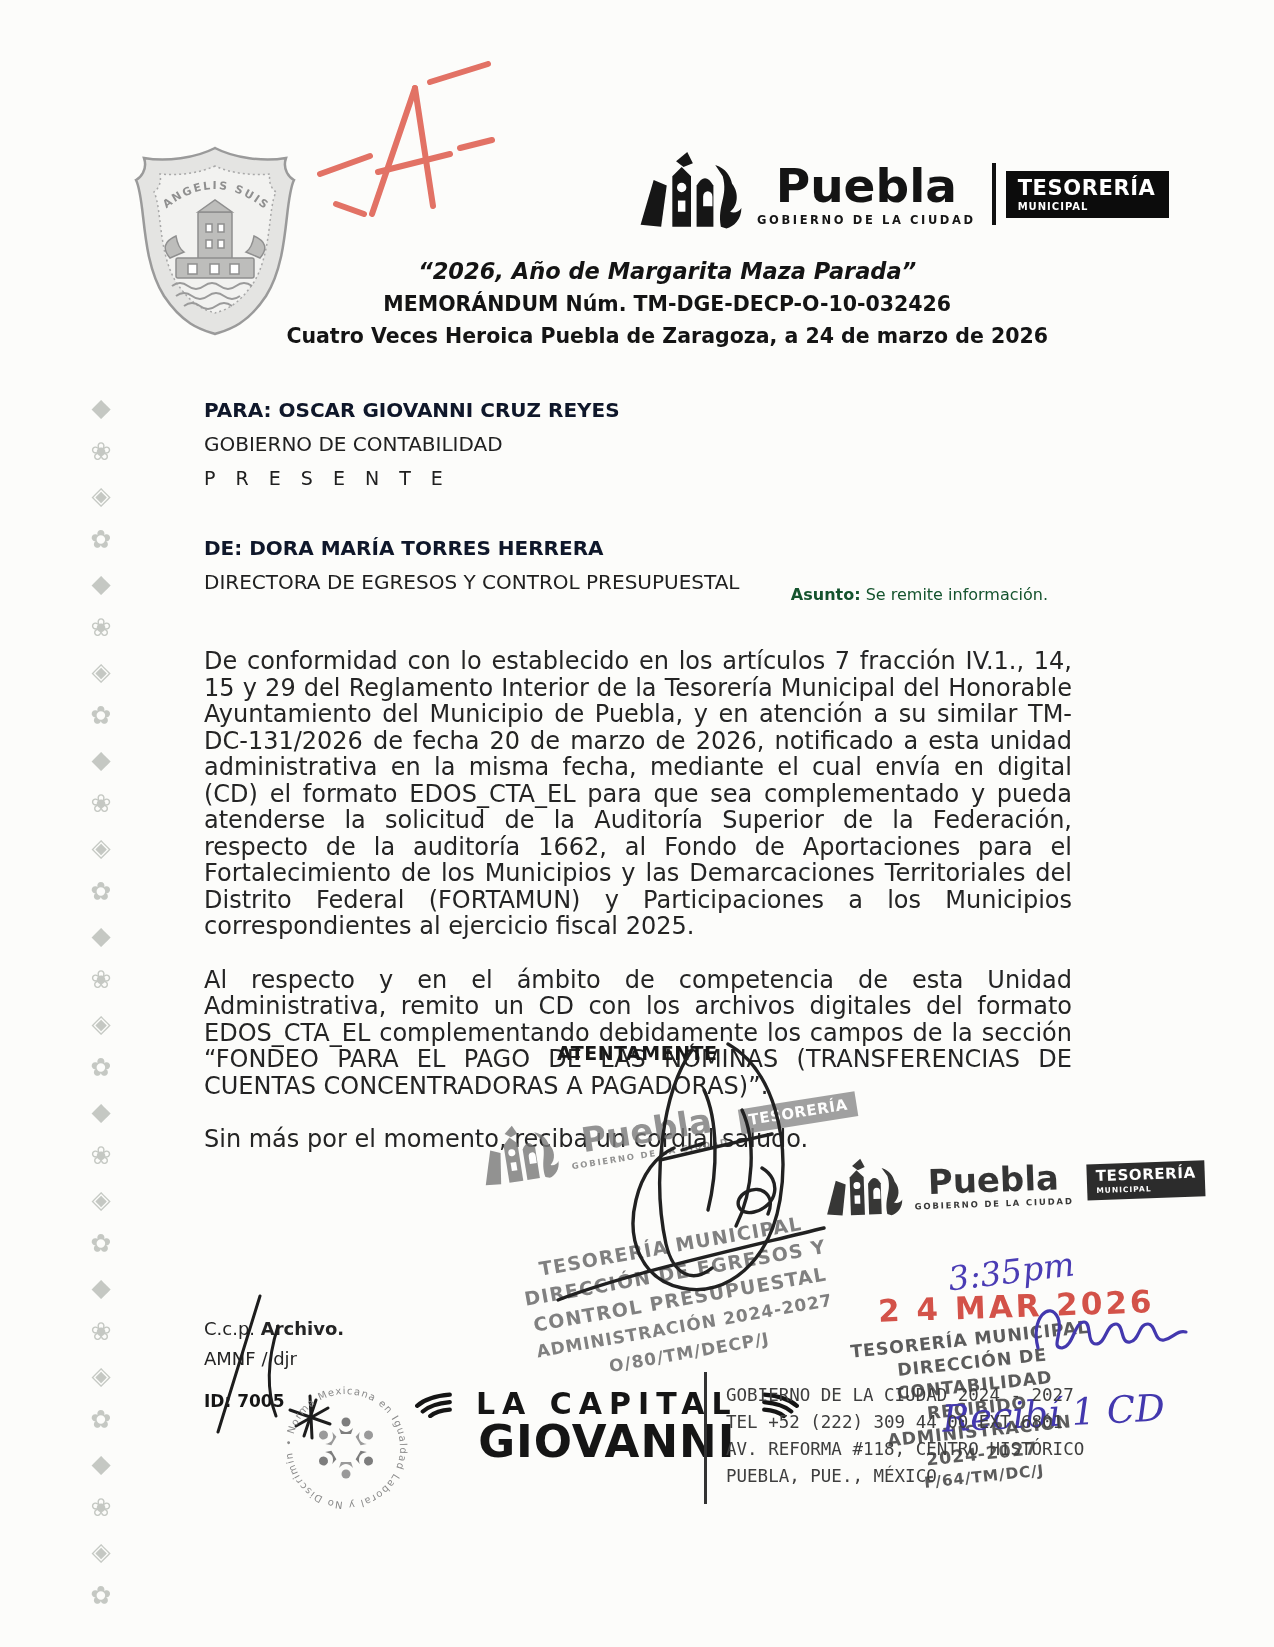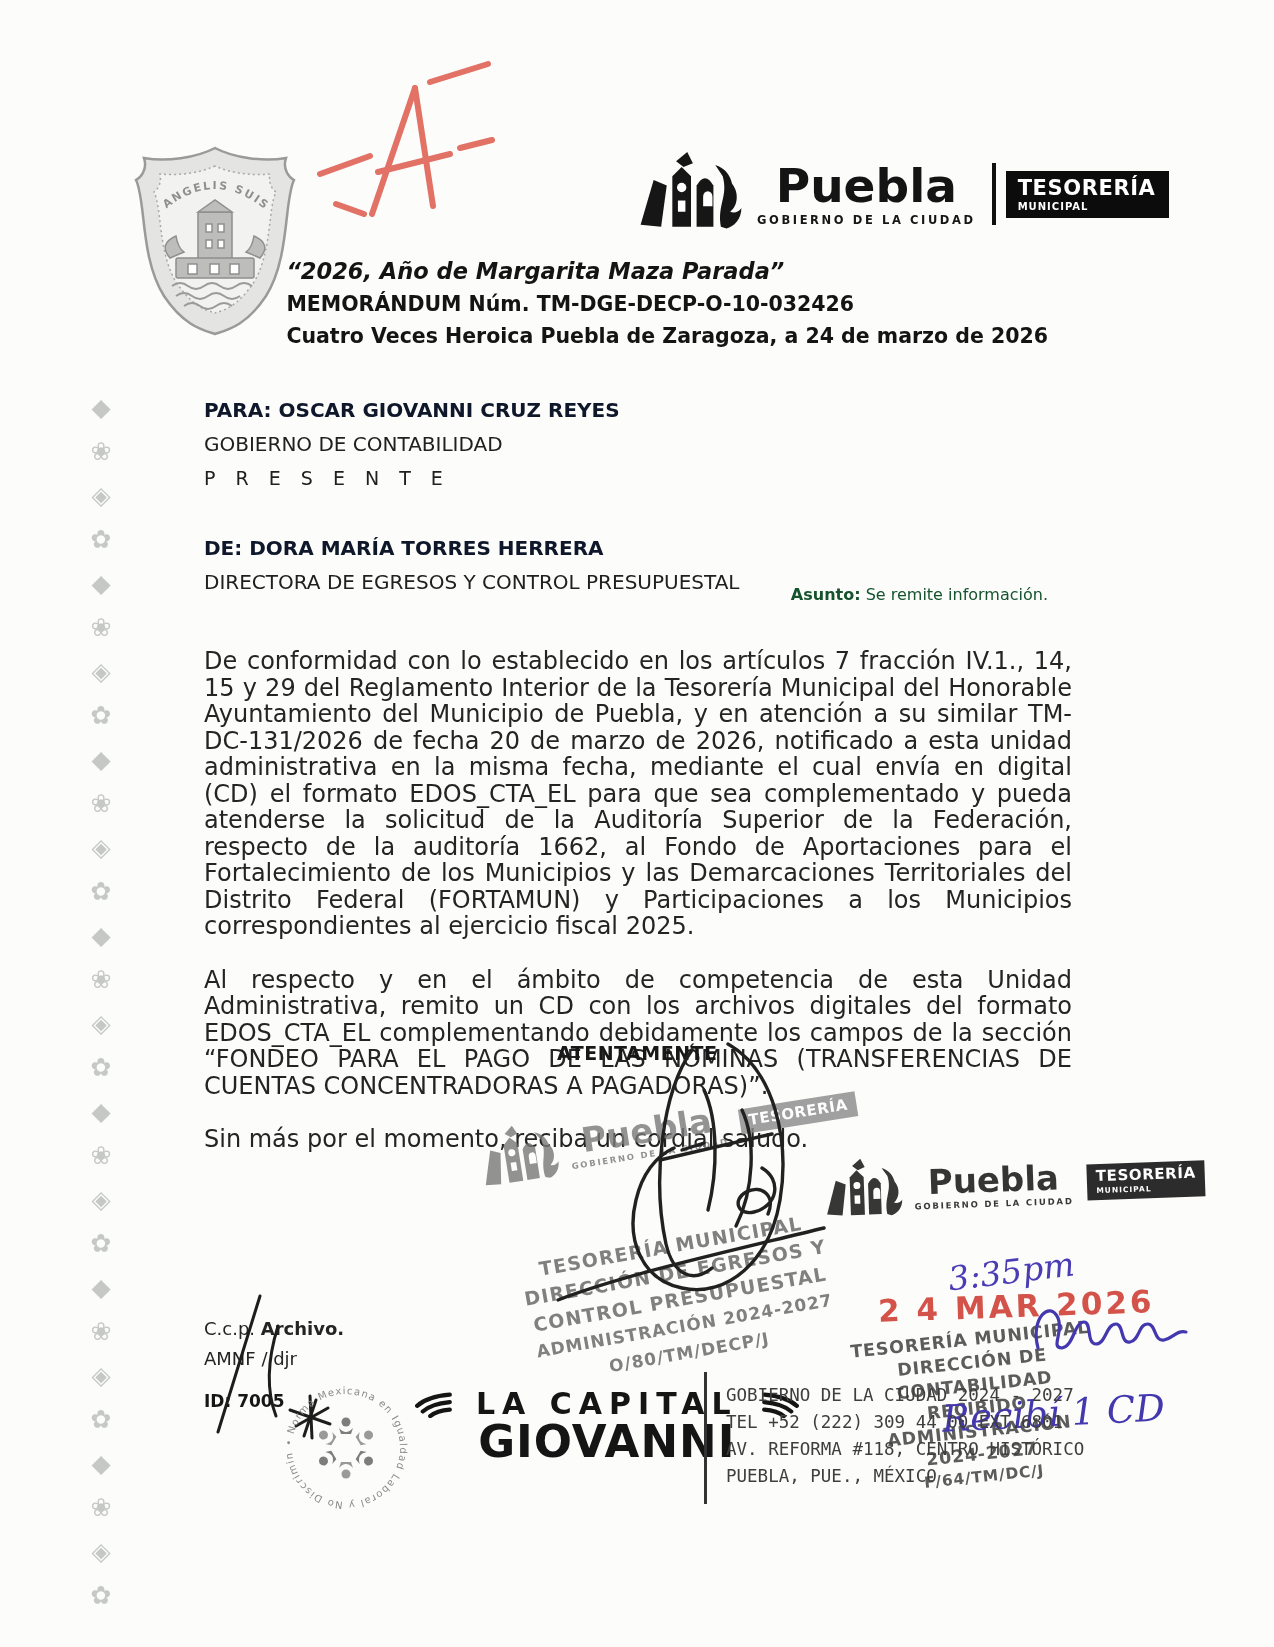--- a/index.html
+++ b/index.html
@@ -19,21 +19,21 @@
   .brandrow{left:635px;top:150px;display:flex;align-items:center;gap:10px;}
   .brandrow .skyline{width:112px;height:88px;color:#161616;}
   .brand-txt{display:flex;flex-direction:column;align-items:center;margin-right:6px;}
   .brand-name{font-size:47px;font-weight:bold;color:#141414;letter-spacing:0px;line-height:48px;}
   .brand-tag{font-size:11.5px;font-weight:bold;color:#161616;letter-spacing:2.6px;margin-top:3px;}
   .brand-bar{width:4px;height:62px;background:#111;}
   .dept-box{background:#0c0c0c;color:#fff;padding:7px 14px 6px 12px;line-height:1;}
   .dept-main{font-size:21px;font-weight:bold;letter-spacing:.6px;}
   .dept-sub{font-size:10px;font-weight:bold;letter-spacing:1px;margin-top:3px;}
   
-  .headlines{right:226px;top:258px;text-align:left;color:#141414;}
+  .headlines{right:226px;top:258px;text-align:center;color:#141414;}
   .headlines .l1{font-size:22.5px;font-weight:bold;font-style:italic;margin-bottom:8px;}
   .headlines .l2{font-size:20.5px;font-weight:bold;margin-bottom:8px;}
   .headlines .l3{font-size:20.5px;font-weight:bold;}
   
   .recipient{left:204px;top:393px;font-size:20px;line-height:34px;color:#202020;}
   .recipient .bold{font-weight:bold;color:#0f172a;}
   .recipient .spaced{letter-spacing:7px;font-size:19px;}
   .recipient .gap{height:36px;}
   
   .subject{right:226px;top:585px;font-size:16px;color:#14532d;margin-left:12px;}

